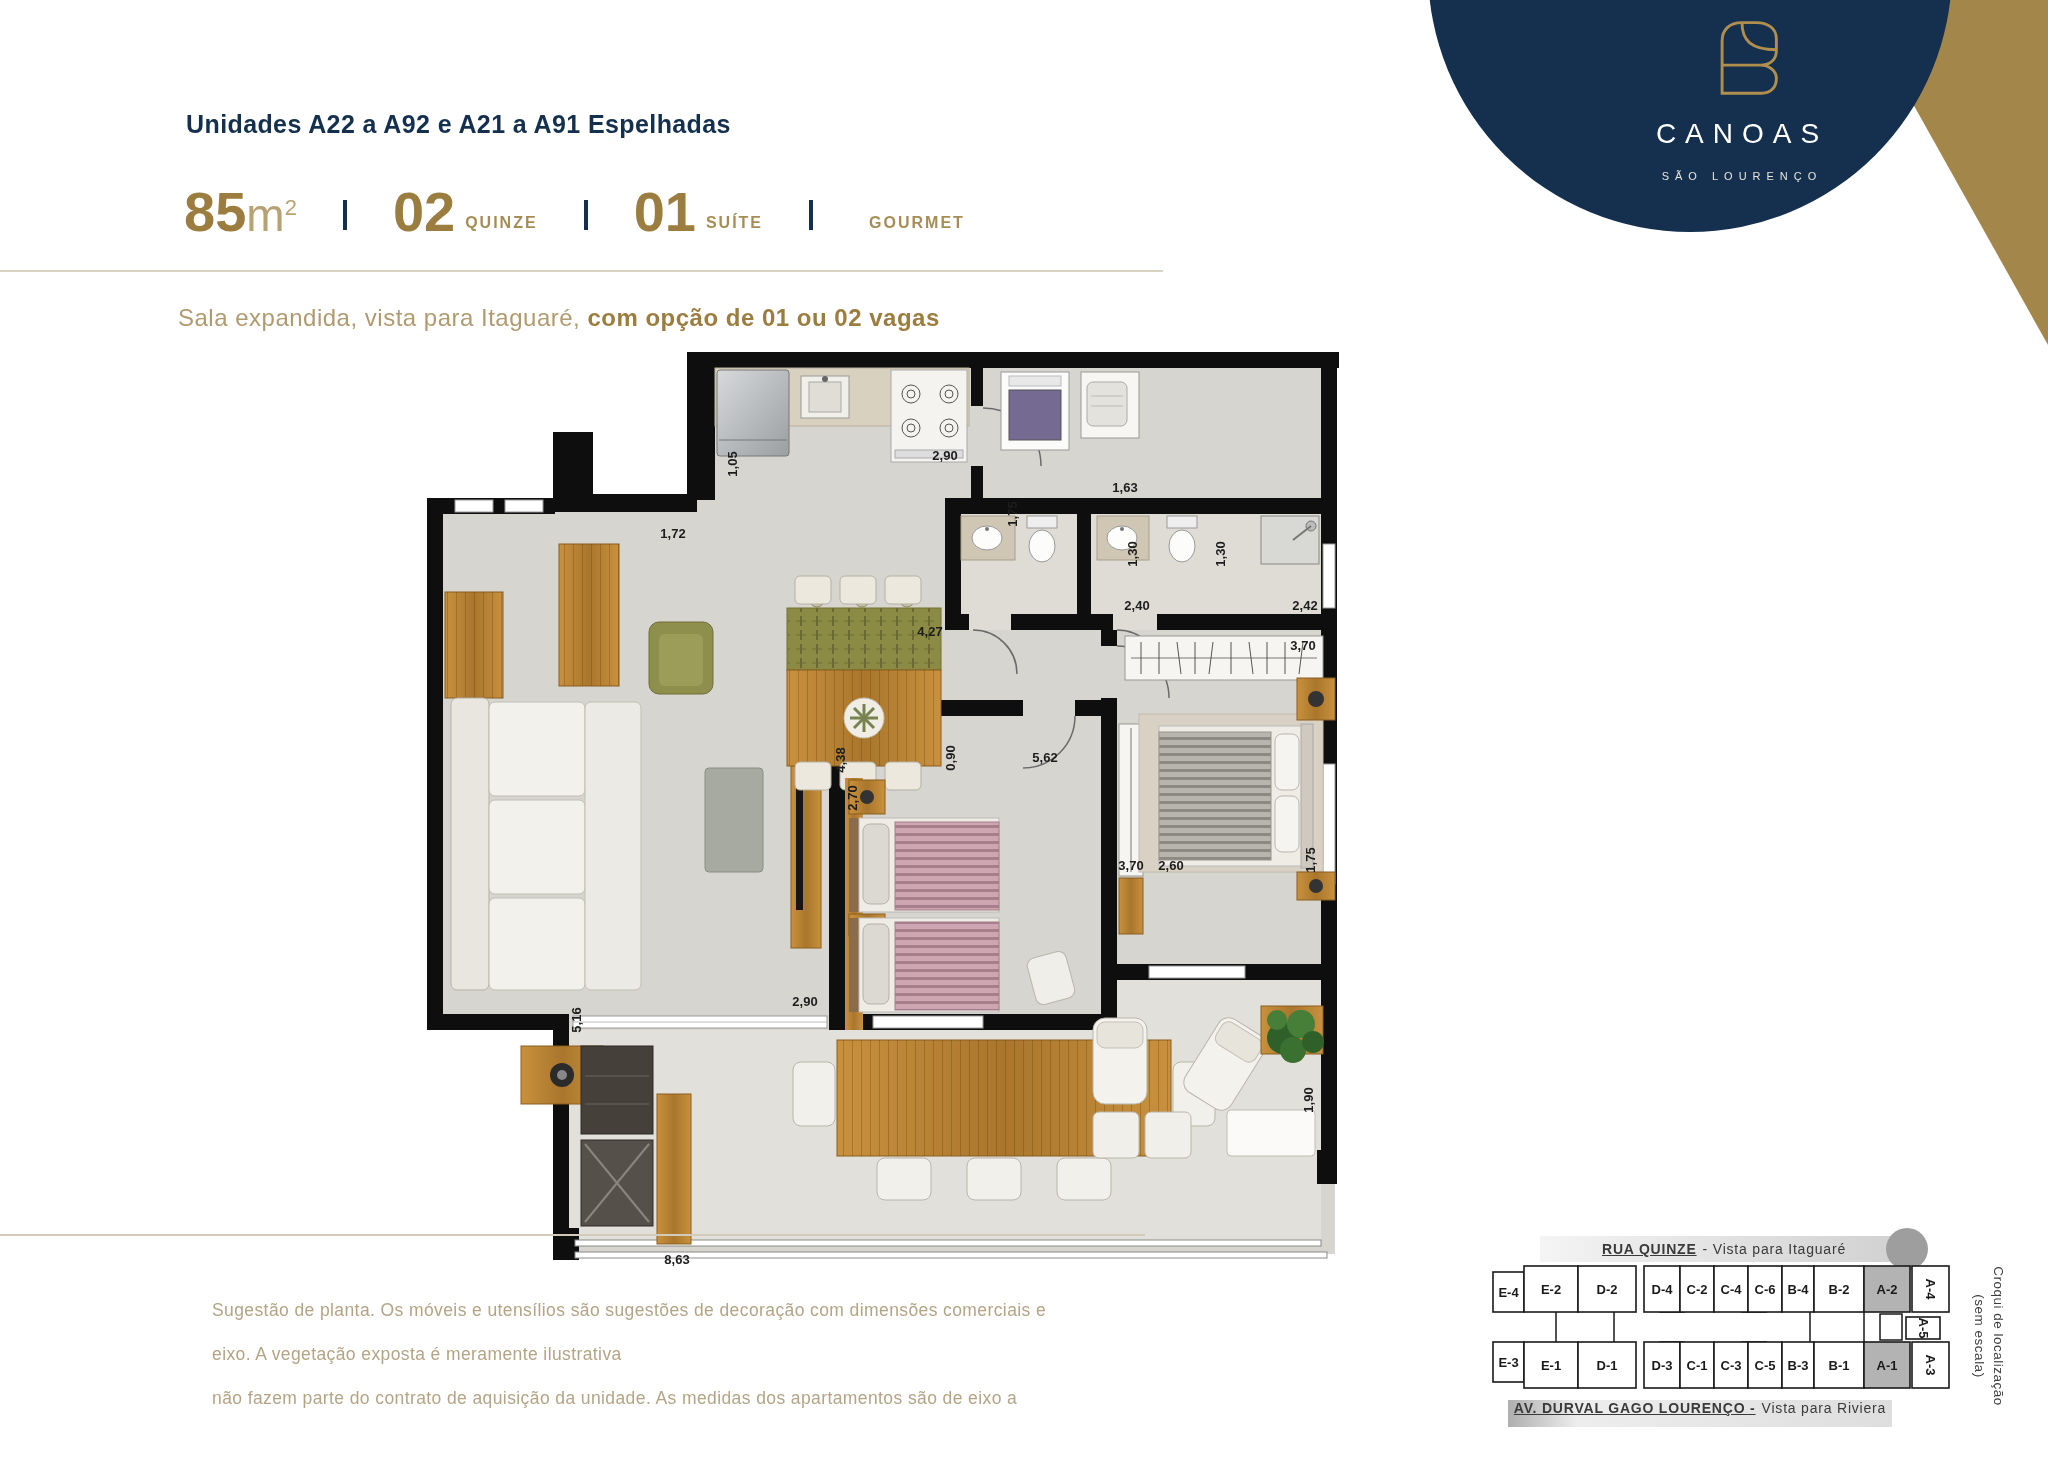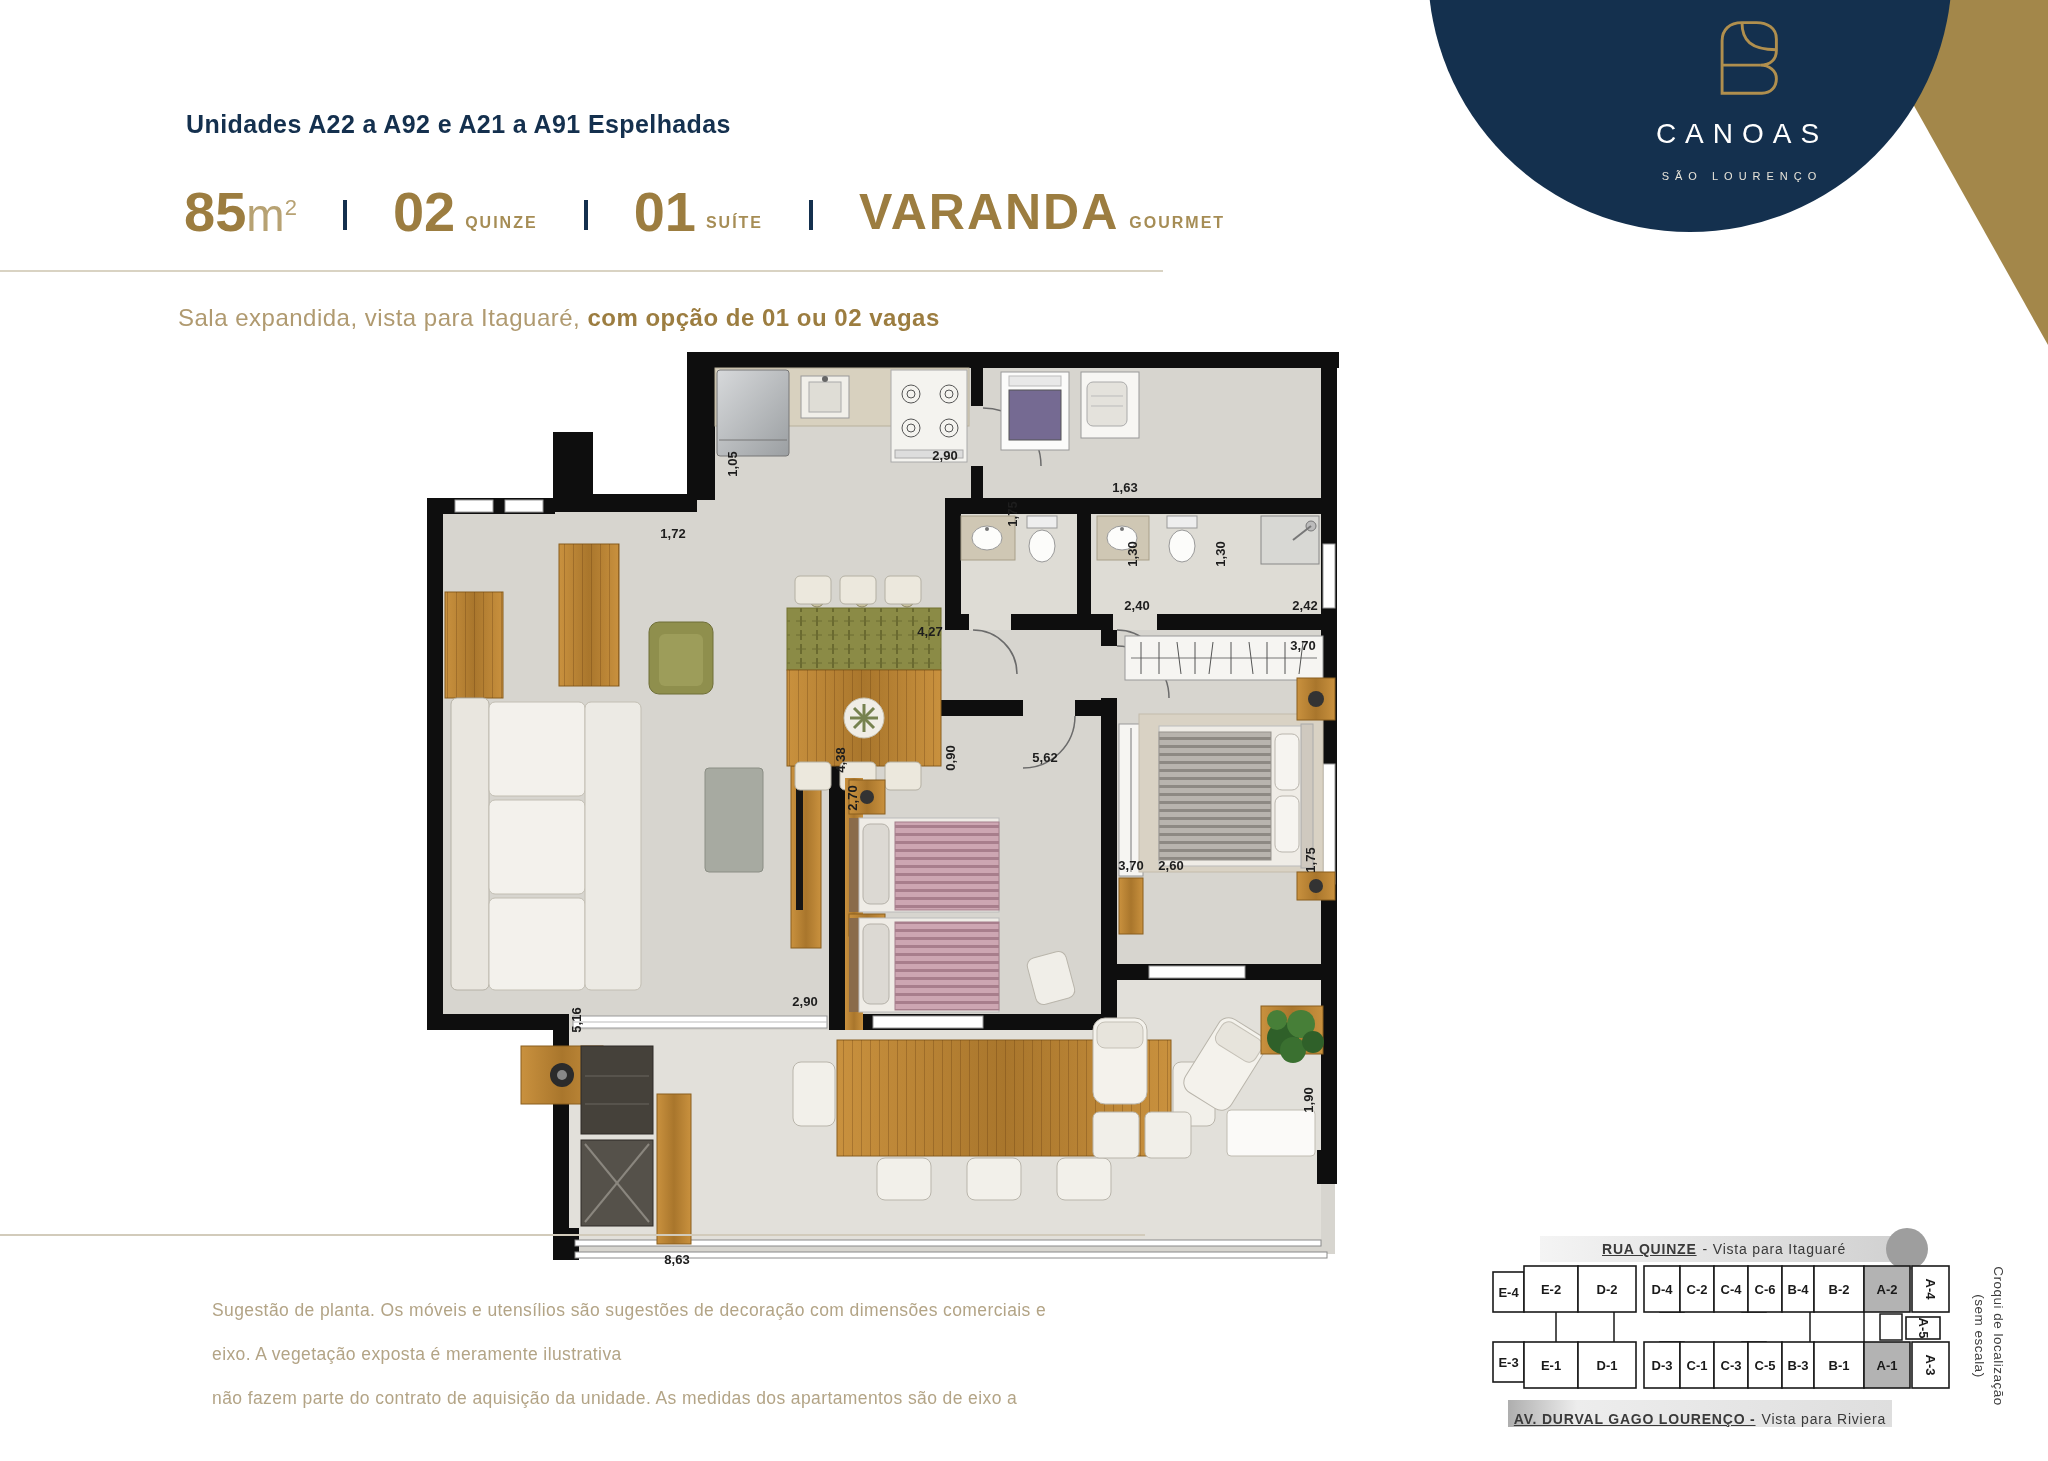--- a/index.html
+++ b/index.html
@@ -37,21 +37,21 @@
     color:rgba(255,255,255,.82);letter-spacing:3px;text-shadow:0 0 1px rgba(190,185,172,.45);}
   
   .rule-bottom{position:absolute;left:0;top:1234px;width:1145px;height:2px;background:#d2cbbb;}
   .disclaimer{position:absolute;left:212px;top:1288px;width:920px;color:#b3a486;
     font-size:17.5px;line-height:44px;letter-spacing:.4px;}
   
   .croqui-topbar{position:absolute;left:1540px;top:1236px;width:368px;height:26px;
     background:linear-gradient(90deg,#f4f4f4,#d0d0d0);display:flex;align-items:center;
     justify-content:center;font-size:14px;color:#3a3a3a;letter-spacing:.8px;}
   .croqui-bottombar{position:absolute;left:1508px;top:1400px;width:384px;height:27px;
-    background:linear-gradient(90deg,#aeaeae,#ededed 18%,#dedede);display:flex;align-items:flex-end;
+    background:linear-gradient(90deg,#aeaeae,#ededed 18%,#dedede);display:flex;align-items:flex-start;
     justify-content:center;font-size:14px;color:#3a3a3a;letter-spacing:.8px;}
   .croqui-topbar b,.croqui-bottombar b{font-weight:bold;margin-right:6px;text-decoration:underline;}
   .croqui-circle{position:absolute;left:1886px;top:1228px;width:42px;height:42px;
     border-radius:50%;background:#9e9e9e;}
   .croqui-building{position:absolute;left:1492px;top:1264px;}
   .croqui-note{position:absolute;left:2008px;top:1262px;width:148px;height:46px;
     transform-origin:0 0;transform:rotate(90deg);text-align:center;color:#3c3c3c;
     font-size:13.5px;line-height:19px;letter-spacing:.5px;}
   text{font-family:"Liberation Sans",sans-serif;}
 </style>
@@ -85,21 +85,20 @@
         <span class="spec-big">02</span>
         <span class="spec-small">QUINZE</span>
       </div>
       <div class="spec-divider"></div>
       <div style="display: flex; align-items: flex-end;">
         <span class="spec-big">01</span>
         <span class="spec-small">SUÍTE</span>
       </div>
       <div class="spec-divider"></div>
       <div style="display: flex; align-items: flex-end;">
-        <span class="spec-big vara">VARANDA</span>
         <span class="spec-small">GOURMET</span>
       </div>
     </div>
   <div class="rule-top"></div>
   <div class="subtitle">
     <span class="reg">Sala expandida, vista para Itaguaré, </span><span class="bold">com opção de 01 ou 02 vagas</span>
   </div>
 
   <div class="plan-wrap">
   <svg id="plan" viewBox="0 0 920 930" width="920" height="930">

